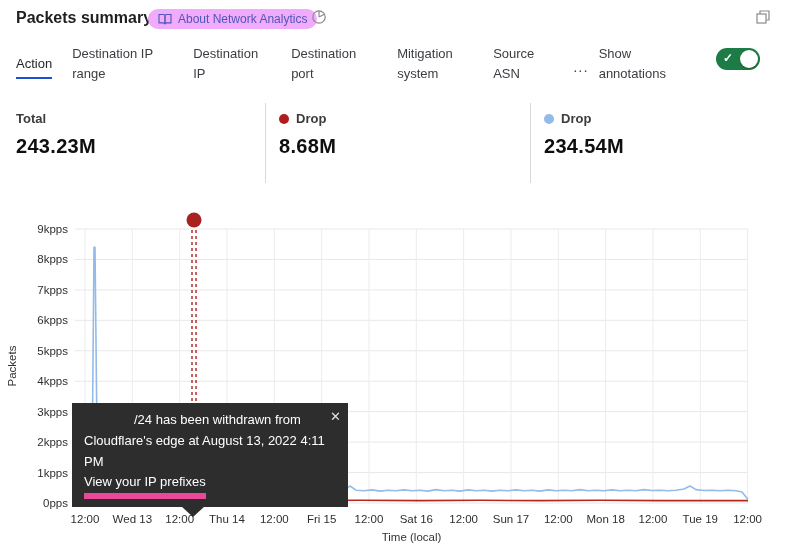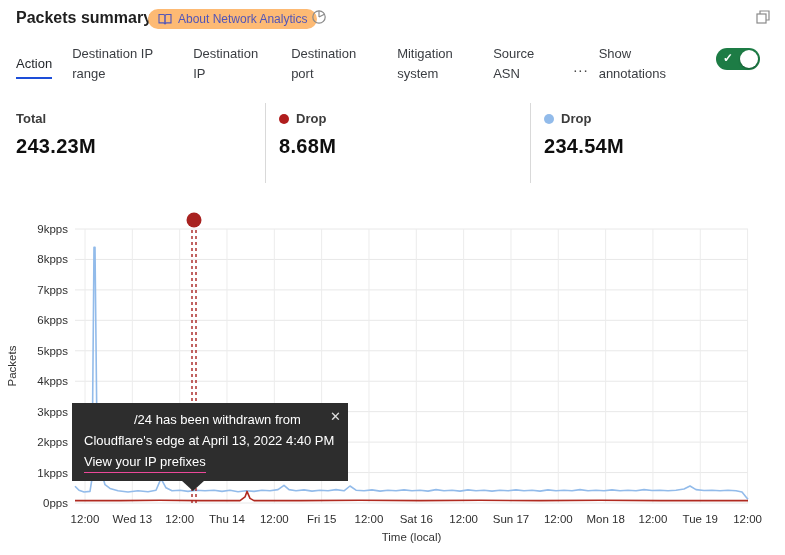--- a/index.html
+++ b/index.html
@@ -3,21 +3,21 @@
 <meta charset="utf-8">
 <style>
   * { margin:0; padding:0; box-sizing:border-box; }
   html,body { width:785px; height:555px; background:#fff; overflow:hidden;
     font-family:"Liberation Sans", sans-serif; color:#222; }
 
   
   .header { position:absolute; left:0; top:0; width:785px; height:38px; }
   .title { position:absolute; left:16px; top:9px; font-size:16px; font-weight:700; color:#1f1f1f; }
   .badge { position:absolute; left:148px; top:9px; height:20px; display:flex; align-items:center;
-    gap:6px; padding:0 10px; background:#fdba74; border-radius:11px; color:#5155b8;
+    gap:6px; padding:0 10px; background:#f0abfc; border-radius:11px; color:#5155b8;
     font-size:12px; cursor:pointer; }
   .pie-icon { position:absolute; left:311px; top:9px; width:16px; height:16px; }
   .expand-icon { position:absolute; right:14px; top:9px; width:16px; height:16px; cursor:pointer; }
 
   
   .tabs { position:absolute; left:16px; top:44px; width:760px; display:flex; align-items:flex-start; }
   .tab { font-size:13px; color:#3a3d42; line-height:1.55; cursor:pointer; margin-right:26px; }
   .tab.w72 { width:72px; } .tab.w95 { width:95px; } .tab.w80 { width:80px; }
   .tab.w70 { width:70px; } .tab.w48 { width:48px; }
   .tab.active { color:#24272c; border-bottom:2px solid #1d4ed8; padding-bottom:3px; margin-top:10px; margin-right:20px; }
@@ -42,21 +42,21 @@
   .stat-value { margin-top:9px; font-size:20px; color:#0f0f0f; letter-spacing:.3px; }
 
   
   .chart-wrap { position:absolute; left:0; top:196px; width:785px; height:359px; }
   #chart-svg { position:absolute; left:0; top:0; }
 
   
   .tooltip { position:absolute; left:72px; top:403px; width:276px; background:#2d2d2d; color:#fff;
     font-size:13px; line-height:1.6; padding:7px 12px 8px 12px; z-index:5; }
   .tooltip .l1 { padding-left:50px; }
-  .tooltip .link { display:inline-block; color:#fff; border-bottom:1px solid #ec4899; cursor:pointer;text-align:center; }
+  .tooltip .link { display:inline-block; color:#fff; border-bottom:6px solid #ec4899; cursor:pointer;text-align:center; }
   .tooltip .close { position:absolute; right:7px; top:4px; color:#e0e0e0; font-size:13px; cursor:pointer; }
   .tooltip .caret { position:absolute; left:109px; bottom:-10px; width:0; height:0;
     border-left:12px solid transparent; border-right:12px solid transparent;
     border-top:11px solid #2d2d2d; }
 </style>
 </head>
 <body>
 
 <div class="header">
   <div class="title">Packets summary</div>
@@ -178,16 +178,16 @@
       <polyline points="75,304.6 120,304.6 160,304.3 200,304.6 240,304.6 245,300.9 247,295.4 250,302.4 254,304.6 300,304.6 360,304.3 420,304.6 480,304.3 540,304.6 600,304.3 660,304.6 720,304.6 748,304.6" fill="none" stroke="#b02a20" stroke-width="1.6" stroke-linejoin="round"></polyline>
       <line x1="192" y1="28" x2="192" y2="307" stroke="#a82220" stroke-width="1.4" stroke-dasharray="3 3"></line>
       <line x1="196" y1="28" x2="196" y2="307" stroke="#a82220" stroke-width="1.4" stroke-dasharray="3 3"></line>
       <circle cx="194" cy="24" r="7.5" fill="#a82220"></circle>
     </svg>
 </div>
 
 <div class="tooltip">
   <span class="close">✕</span>
   <div class="l1">/24 has been withdrawn from</div>
-  <div class="l2">Cloudflare's edge at April 13, 2022 4:40 PM</div>
+  <div class="l2">Cloudflare's edge at August 13, 2022 4:11 PM</div>
   <div><span class="link">View your IP prefixes</span></div>
   <div class="caret"></div>
 </div>
 
 </body></html>

